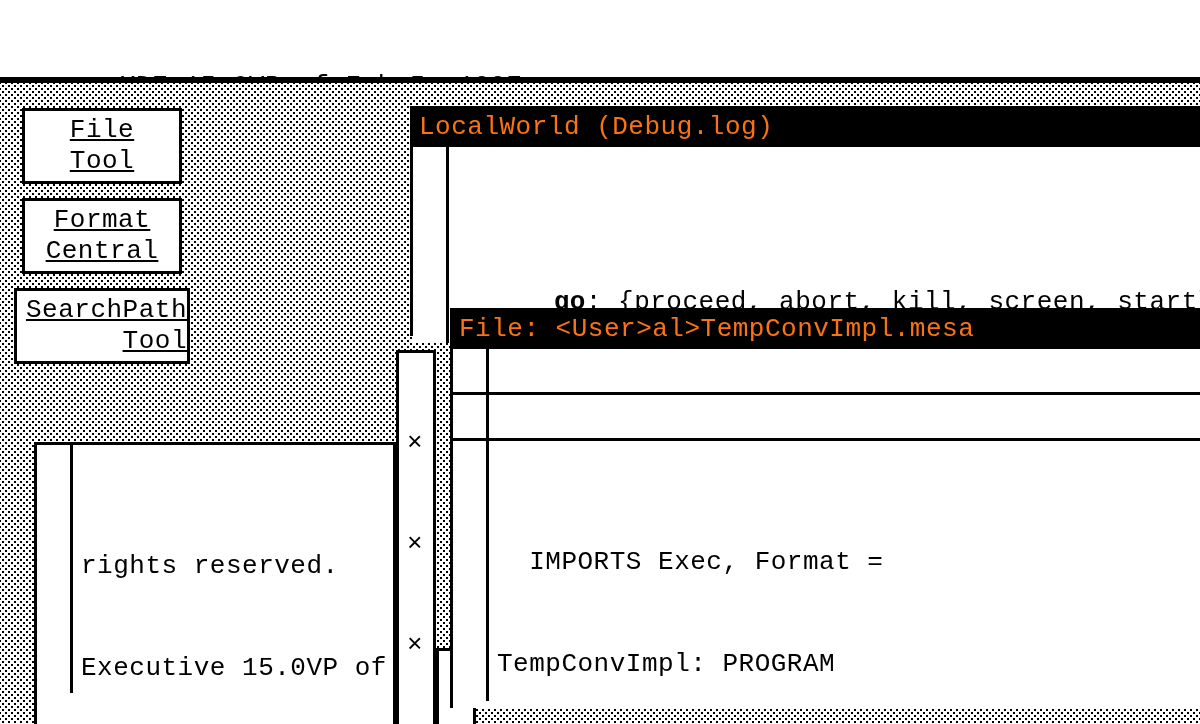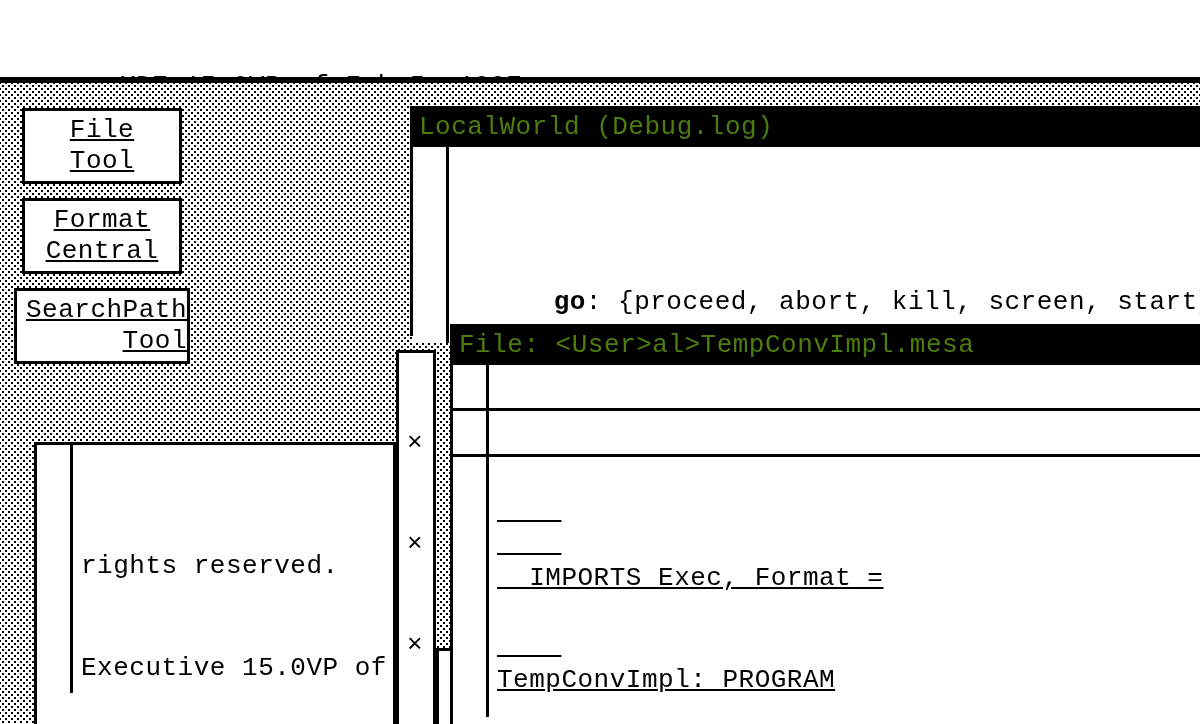--- a/index.html
+++ b/index.html
@@ -38,21 +38,21 @@
     background-color: #fff;
   }
   
   .win {
     position: absolute;
     background: #fff;
     border: 3px solid #000;
   }
   .titlebar {
     background: #000;
-    color: #4d7c0f;
+    color: #f97316;
     padding: 2px 6px 2px 6px;
     font-weight: normal;
     white-space: nowrap;
     overflow: hidden;
   }
   .client {
     background: #fff;
     padding: 4px 0 4px 8px;
     white-space: pre;
     overflow: hidden;
@@ -145,21 +145,21 @@
   </div>
 </div>
 
 <div class="win" style="left:436px; top:648px; width:40px; height:76px; border-bottom:none;">
   <div class="client" style="padding:4px 0 0 8px;">
     <div>S</div>
     
   </div>
 </div>
 
-<div class="win" style="left:450px; top:324px; width:750px; height:400px; border-right:none; border-bottom:none;text-decoration:underline;">
+<div class="win" style="left:450px; top:308px; width:750px; height:400px; border-right:none; border-bottom:none;">
   <div class="titlebar">File: &lt;User&gt;al&gt;TempConvImpl.mesa</div>
 
   <div class="client client-with-leftbar" style="position:relative; height:46px; border-bottom:3px solid #000;">
     <div class="leftbar"></div>
     
   </div>
 
   <div class="client client-with-leftbar" style="position:relative; height:46px; border-bottom:3px solid #000;">
     <div class="leftbar"></div>
              

